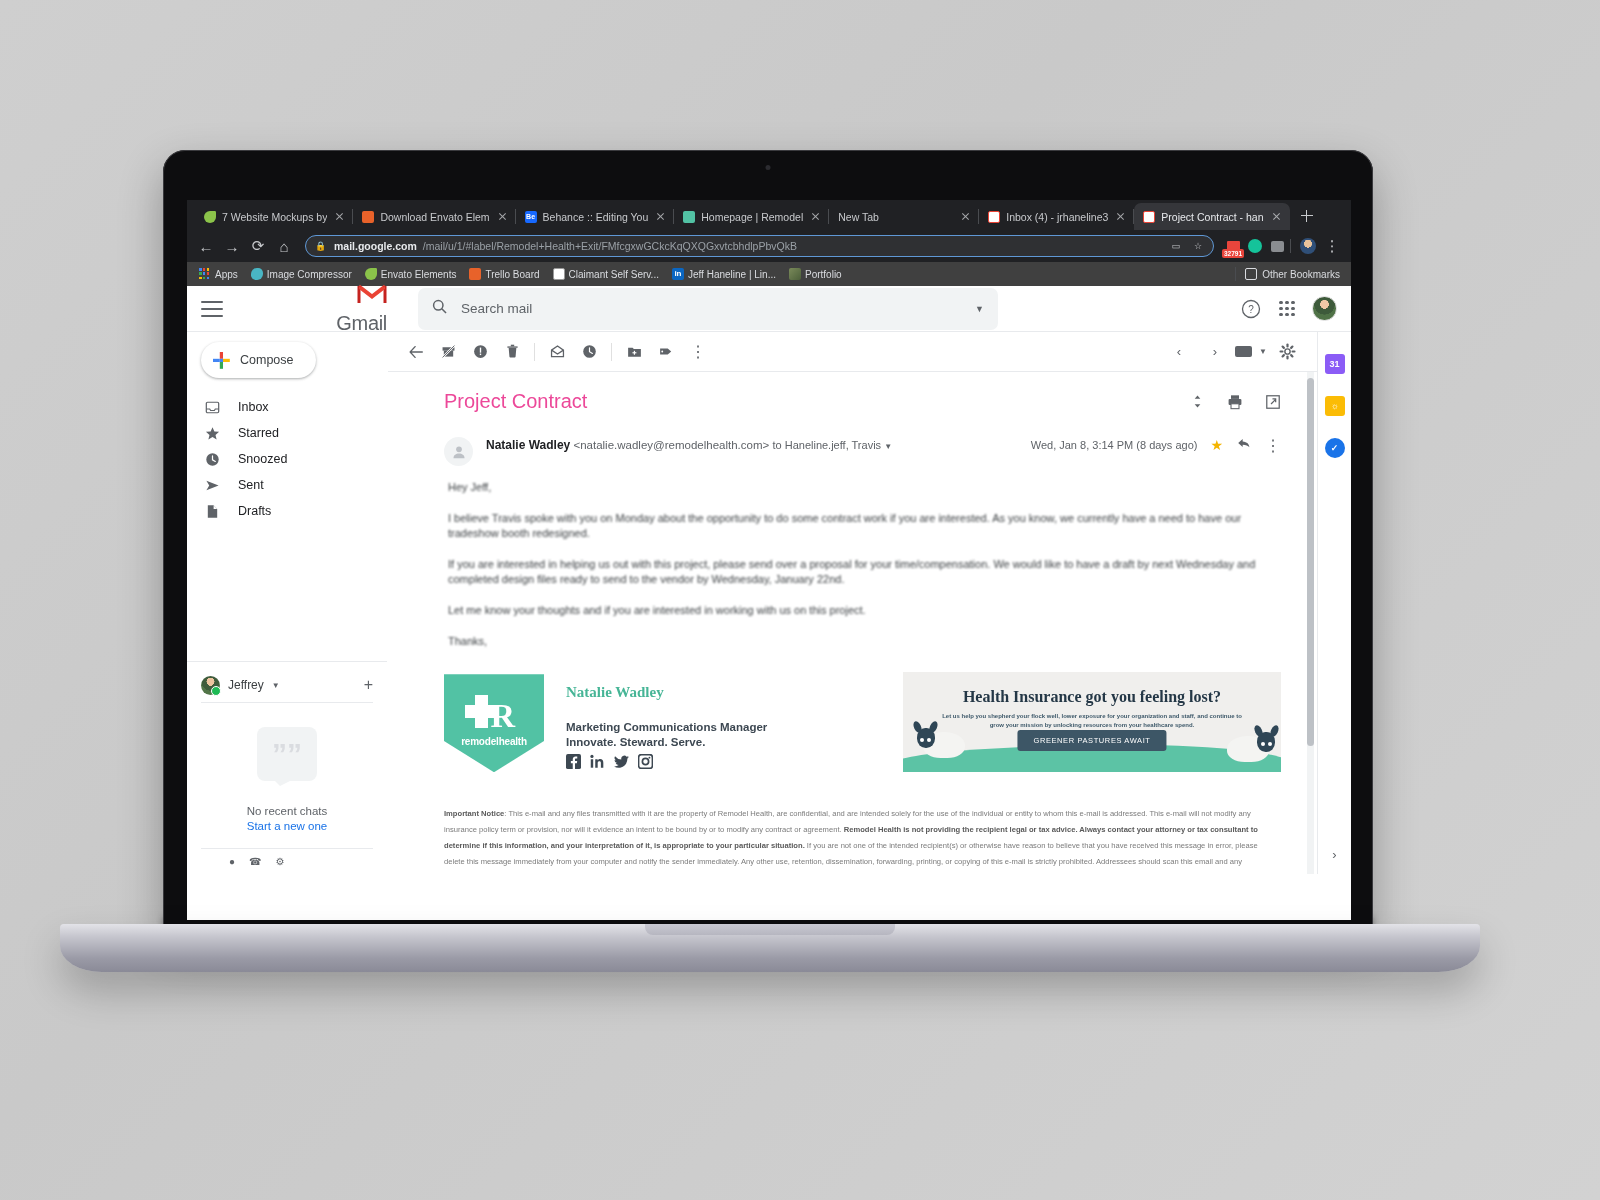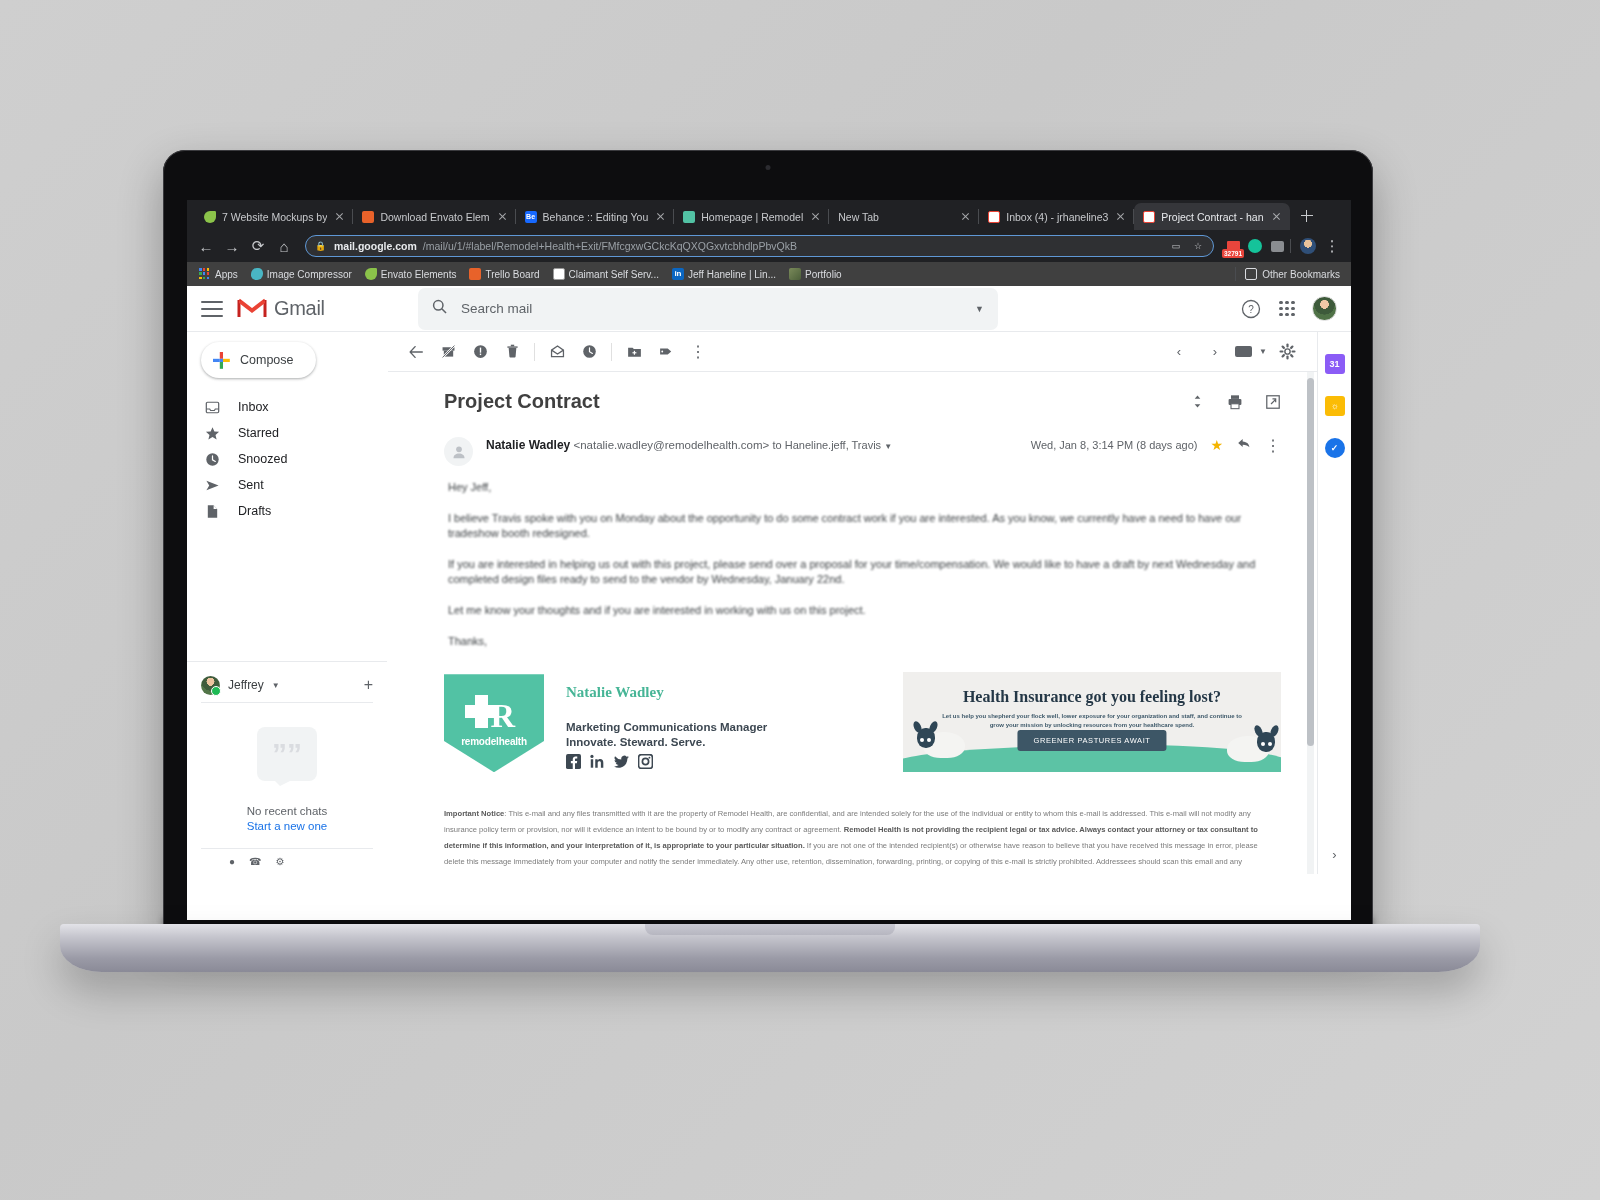--- a/index.html
+++ b/index.html
@@ -121,21 +121,21 @@
   .gridico i{ display:block; width:2.5px; height:2.5px; }
 
   
   .gmail{ height:588px; background:#fff; display:flex; flex-direction:column; position:relative;}
   .gheader{
     height:46px; display:flex; align-items:center; padding:0 14px;
     border-bottom:1px solid #e8eaed; background:#fff;
   }
   .hamb{ width:22px;height:16px; display:flex;flex-direction:column;justify-content:space-between; margin-right:14px;}
   .hamb i{ height:2px; background:#5f6368; border-radius:1px;}
-  .glogo{ display:flex; align-items:flex-start; gap:7px; width:150px;}
+  .glogo{ display:flex; align-items:flex-end; gap:7px; width:150px;flex-direction:column;}
   .gmlogo{ width:30px; height:22px; position:relative;}
   .gmtitle{ font-size:20px; color:#5f6368; letter-spacing:-.3px;}
   .searchbox{
     flex:0 1 580px; height:42px; background:#f1f3f4; border-radius:7px;
     display:flex; align-items:center; padding:0 14px; gap:14px; margin-left:31px;
   }
   .searchbox .sinput{ flex:1; color:#5f6368; font-size:13.5px;}
   .hdr-right{ margin-left:auto; display:flex; align-items:center; gap:17px;}
   .circ-ico{ width:22px;height:22px; display:flex;align-items:center;justify-content:center;}
   .apps9{ display:grid; grid-template-columns:repeat(3,3.6px); gap:2.6px;}
@@ -203,21 +203,21 @@
   .tbico{
     width:32px;height:32px; display:flex;align-items:center;justify-content:center;
     color:#5f6368;
   }
   .tbdiv{ width:1px;height:18px;background:#e0e0e0; margin:0 6px;}
   .tbright{ margin-left:auto; display:flex; align-items:center; gap:4px; padding-right:14px;}
   .keybico{ width:20px;height:11px;background:#5f6368;border-radius:2px; position:relative;}
 
   .mailscroll{ flex:1; position:relative; overflow:hidden; padding:0 0 0 0;}
   .mailinner{ padding:18px 36px 0 56px; }
-  .subject{ font-size:20px; color:#404040; font-weight:700; margin-bottom:22px;}
+  .subject{ font-size:20px; color:#ec4899; font-weight:400; margin-bottom:22px;}
   .senderrow{ display:flex; align-items:flex-start; }
   .sendav{
     width:29px;height:29px;border-radius:50%;background:#f1f3f4; flex:0 0 29px;
     display:flex;align-items:center;justify-content:center; color:#bdc1c6; font-size:15px;
     margin-right:13px; margin-top:2px;
   }
   .sendinfo{ flex:1; min-width:0;}
   .sline1{ font-size:11.5px; color:#202124;}
   .sline1 b{ font-size:12px; }
   .sline1 span.em{ color:#5f6368; }

